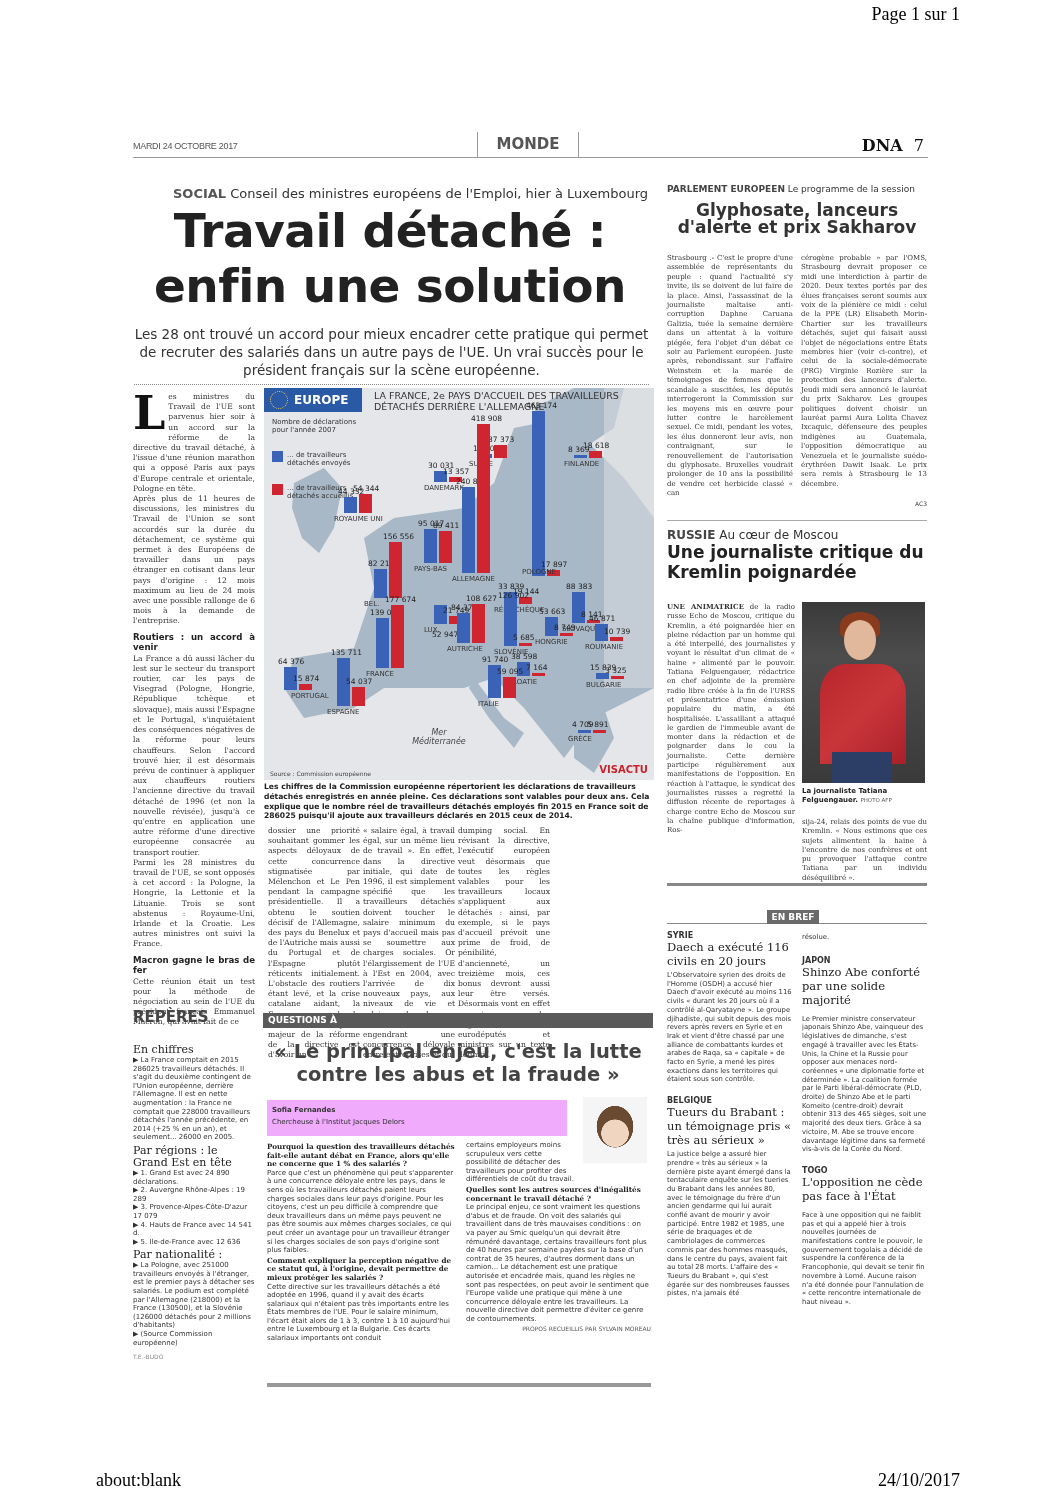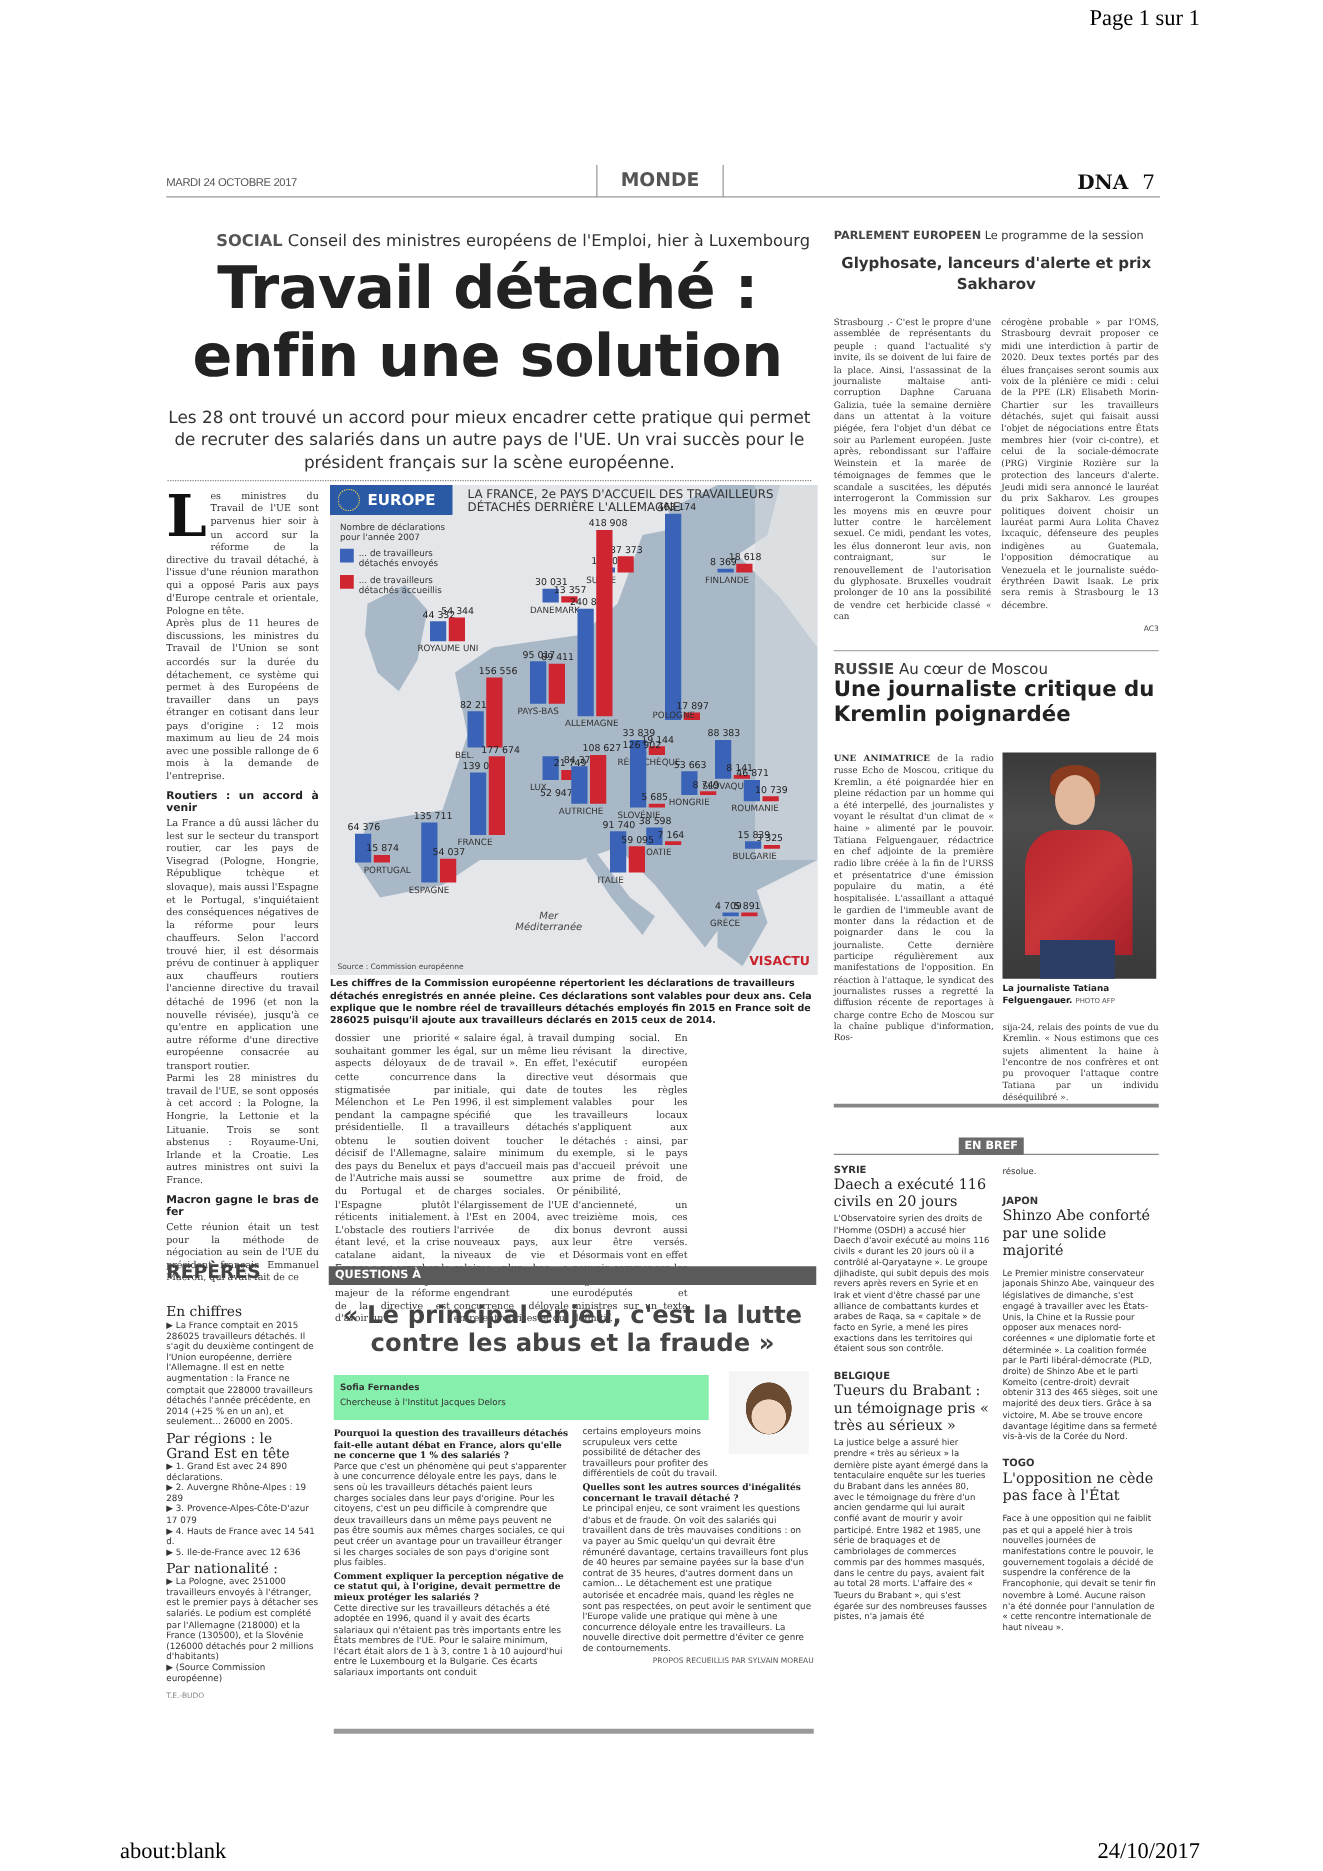--- a/index.html
+++ b/index.html
@@ -25,53 +25,53 @@
 .sub{font-family:"DejaVu Sans",sans-serif;font-weight:bold;font-size:8.6px;line-height:10px;color:#222;margin:5px 0 2px}
 #lead-col{left:133px;top:392px;width:122px}
 #dropcap{float:left;font-family:"DejaVu Serif",serif;font-weight:bold;font-size:46px;line-height:40px;margin:1px 3px 0 0;color:#111}
 
 #map{left:264px;top:388px;width:390px;height:392px;background:#d8dde3;overflow:hidden}
 #map-land{left:0;top:0;width:390px;height:392px}
 #map-banner{left:0;top:0;width:98px;height:24px;background:#2a5aa6;color:#fff;font-family:"DejaVu Sans",sans-serif;font-weight:bold;font-size:12px;line-height:24px;padding-left:30px}
 #eu-flag{left:6px;top:3px;width:18px;height:18px;border:1px dotted #f5d04a;border-radius:50%}
 #map-title{left:110px;top:2px;width:280px;font-family:"DejaVu Sans",sans-serif;font-size:9.5px;line-height:11px;color:#333}
 #legend{left:8px;top:30px;width:100px;font-family:"DejaVu Sans",sans-serif;font-size:7px;line-height:8px;color:#333}
-.lg-row{display:flex;align-items:flex-start;margin-top:5px}
+.lg-row{display:flex;align-items:flex-start;margin-top:17px}
 .lg-sw{width:11px;height:11px;margin-right:4px;flex:none}
 .bar-val{position:absolute;font-family:"DejaVu Sans",sans-serif;font-size:7.5px;color:#222;white-space:nowrap}
 .bar-name{position:absolute;font-family:"DejaVu Sans",sans-serif;font-size:7px;color:#333;white-space:nowrap;text-align:center}
 #map-source{left:6px;top:382px;font-family:"DejaVu Sans",sans-serif;font-size:6px;color:#444}
 #map-sea{left:145px;top:340px;font-family:"DejaVu Sans",sans-serif;font-style:italic;font-size:8px;color:#444;text-align:center}
 #visactu{right:6px;top:376px;font-family:"DejaVu Sans",sans-serif;font-weight:bold;font-size:10px;color:#c8232c}
 
 #caption{left:264px;top:782px;width:390px;font-family:"DejaVu Sans",sans-serif;font-size:7.6px;line-height:9.8px;color:#222;font-weight:bold}
 .body-col{top:826px;width:92px}
 #col2{left:268px}#col3{left:363px}#col4{left:458px}
 
 #rp{left:133px;top:1008px;width:122px}
 #rp-title{font-family:"DejaVu Sans",sans-serif;font-weight:bold;font-size:15px;color:#444;margin-bottom:18px}
 .rp-h{font-family:"DejaVu Serif",serif;font-size:11px;line-height:12px;color:#222;margin-top:3px}
 .rp-t{font-family:"DejaVu Sans",sans-serif;font-size:7px;line-height:8.6px;color:#333}
 #rp-credit{font-family:"DejaVu Sans",sans-serif;font-size:6px;color:#888;margin-top:6px}
 
 #qa{left:263px;top:1013px;width:390px}
 #qa-bar{width:390px;height:15px;background:#5a5a5a;color:#fff;font-family:"DejaVu Sans",sans-serif;font-weight:bold;font-size:9px;line-height:15px;padding-left:5px}
 #qa-title{margin-top:12px;text-align:center;font-family:"DejaVu Sans",sans-serif;font-weight:bold;font-size:19.5px;line-height:23px;color:#444}
-#qa-id{position:absolute;left:4px;top:87px;width:300px;height:36px;background:#86efac;padding:4px 5px;font-family:"DejaVu Sans",sans-serif;font-size:7px;line-height:12px;color:#333}
+#qa-id{position:absolute;left:4px;top:87px;width:300px;height:36px;background:#f0abfc;padding:4px 5px;font-family:"DejaVu Sans",sans-serif;font-size:7px;line-height:12px;color:#333}
 #qa-photo{position:absolute;left:320px;top:84px;width:64px;height:66px;background:radial-gradient(circle at 50% 55%,#f0d5c0 0 28%,transparent 29%),radial-gradient(ellipse at 50% 45%,#6b4a32 0 40%,transparent 41%),#f5f5f5}
 #qa-col1{position:absolute;left:4px;top:128px;width:188px;font-family:"DejaVu Sans",sans-serif;font-size:7px;line-height:8.6px;color:#333}
 #qa-col2{position:absolute;left:203px;top:128px;width:185px;font-family:"DejaVu Sans",sans-serif;font-size:7px;line-height:8.6px;color:#333}
 .qa-q{font-family:"DejaVu Serif",serif;font-weight:bold;font-size:7.2px;line-height:8.6px;color:#222;margin-top:2px}
 #qa-credit{text-align:right;font-size:6px;color:#555;margin-top:2px}
 #qa-foot{position:absolute;left:4px;top:370px;width:384px;height:4px;background:#999}
 
 #rc1{left:667px;top:184px;width:260px}
 .rc-kicker{font-family:"DejaVu Sans",sans-serif;font-size:9px;color:#333}
 .rc-kicker b{color:#444}
-#rc1-title{font-family:"DejaVu Sans",sans-serif;font-weight:bold;font-size:12px;line-height:17px;color:#333;text-align:center;margin-top:8px}
+#rc1-title{font-family:"DejaVu Sans",sans-serif;font-weight:bold;font-size:17px;line-height:17px;color:#333;text-align:center;margin-top:8px}
 #rc1-body{position:absolute;top:70px;left:0;width:260px;display:flex;gap:8px}
 #rc1-body .col{width:126px;font-size:7px;line-height:9.4px}
 #rc1-sig{position:absolute;right:0;top:316px;font-size:6px;font-family:"DejaVu Sans",sans-serif;color:#444}
 #rc1-rule{position:absolute;left:0;top:336px;width:260px;border-top:1px solid #aaa}
 
 #rc2{left:667px;top:528px;width:260px}
 #rc2 .rc-kicker{font-size:12px}
 #rc2-title{font-family:"DejaVu Sans",sans-serif;font-weight:bold;font-size:17px;line-height:20px;color:#222;margin-top:0}
 #rc2-body{position:absolute;top:74px;left:0;width:128px}
 #rc2-body .col{font-size:7px;line-height:9.3px}

